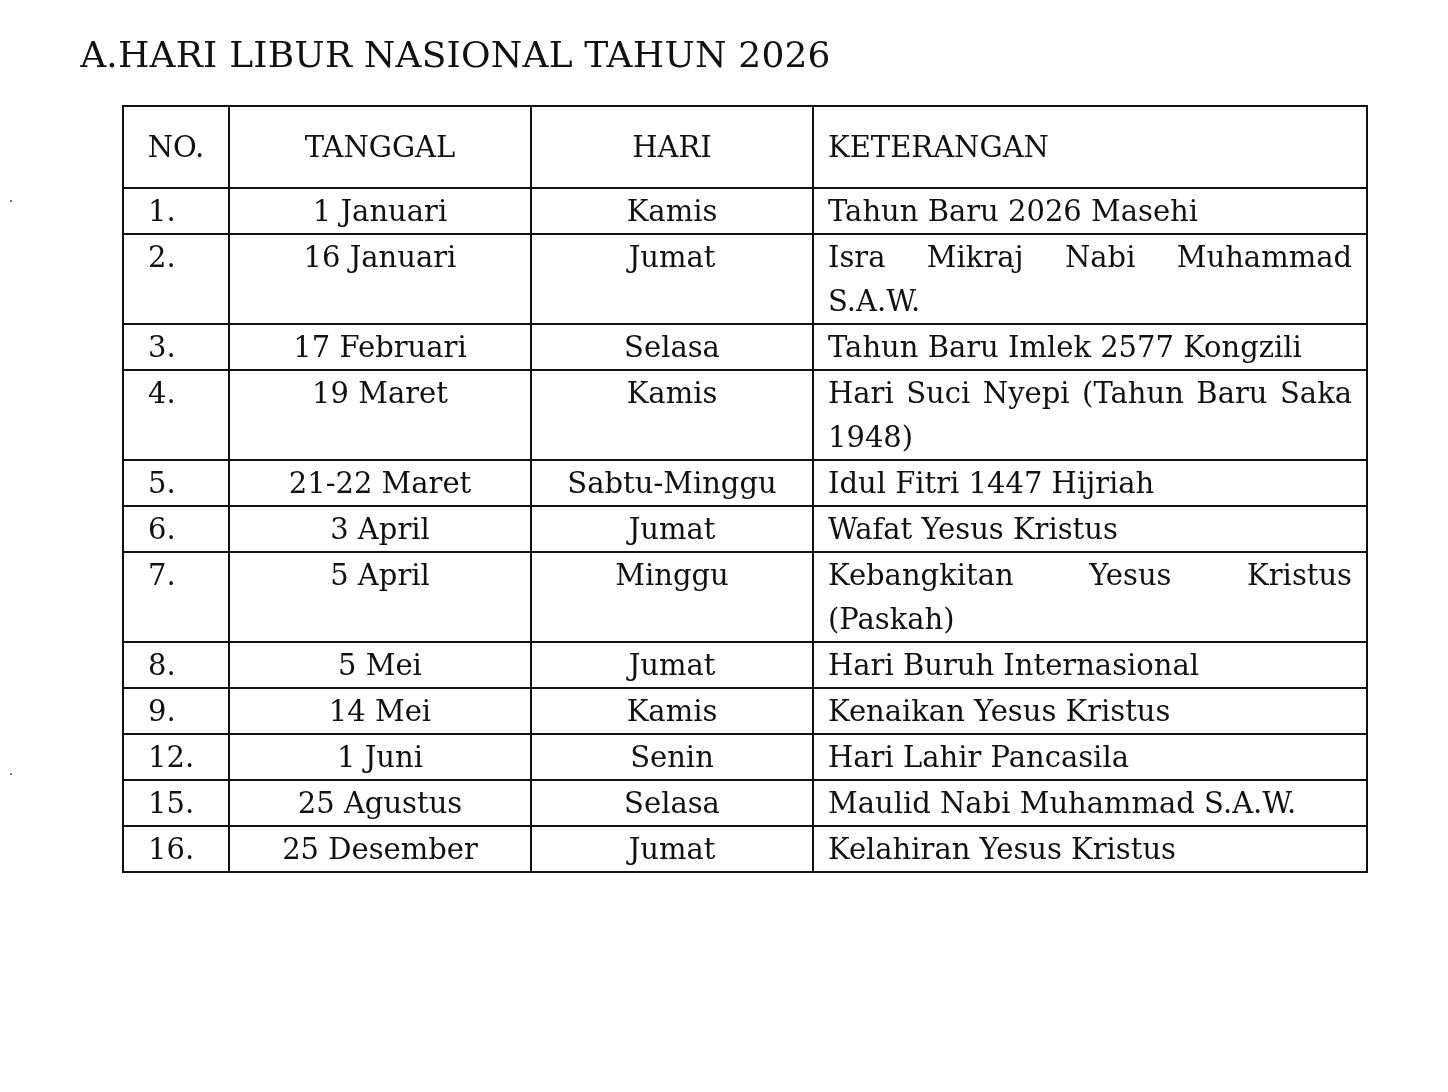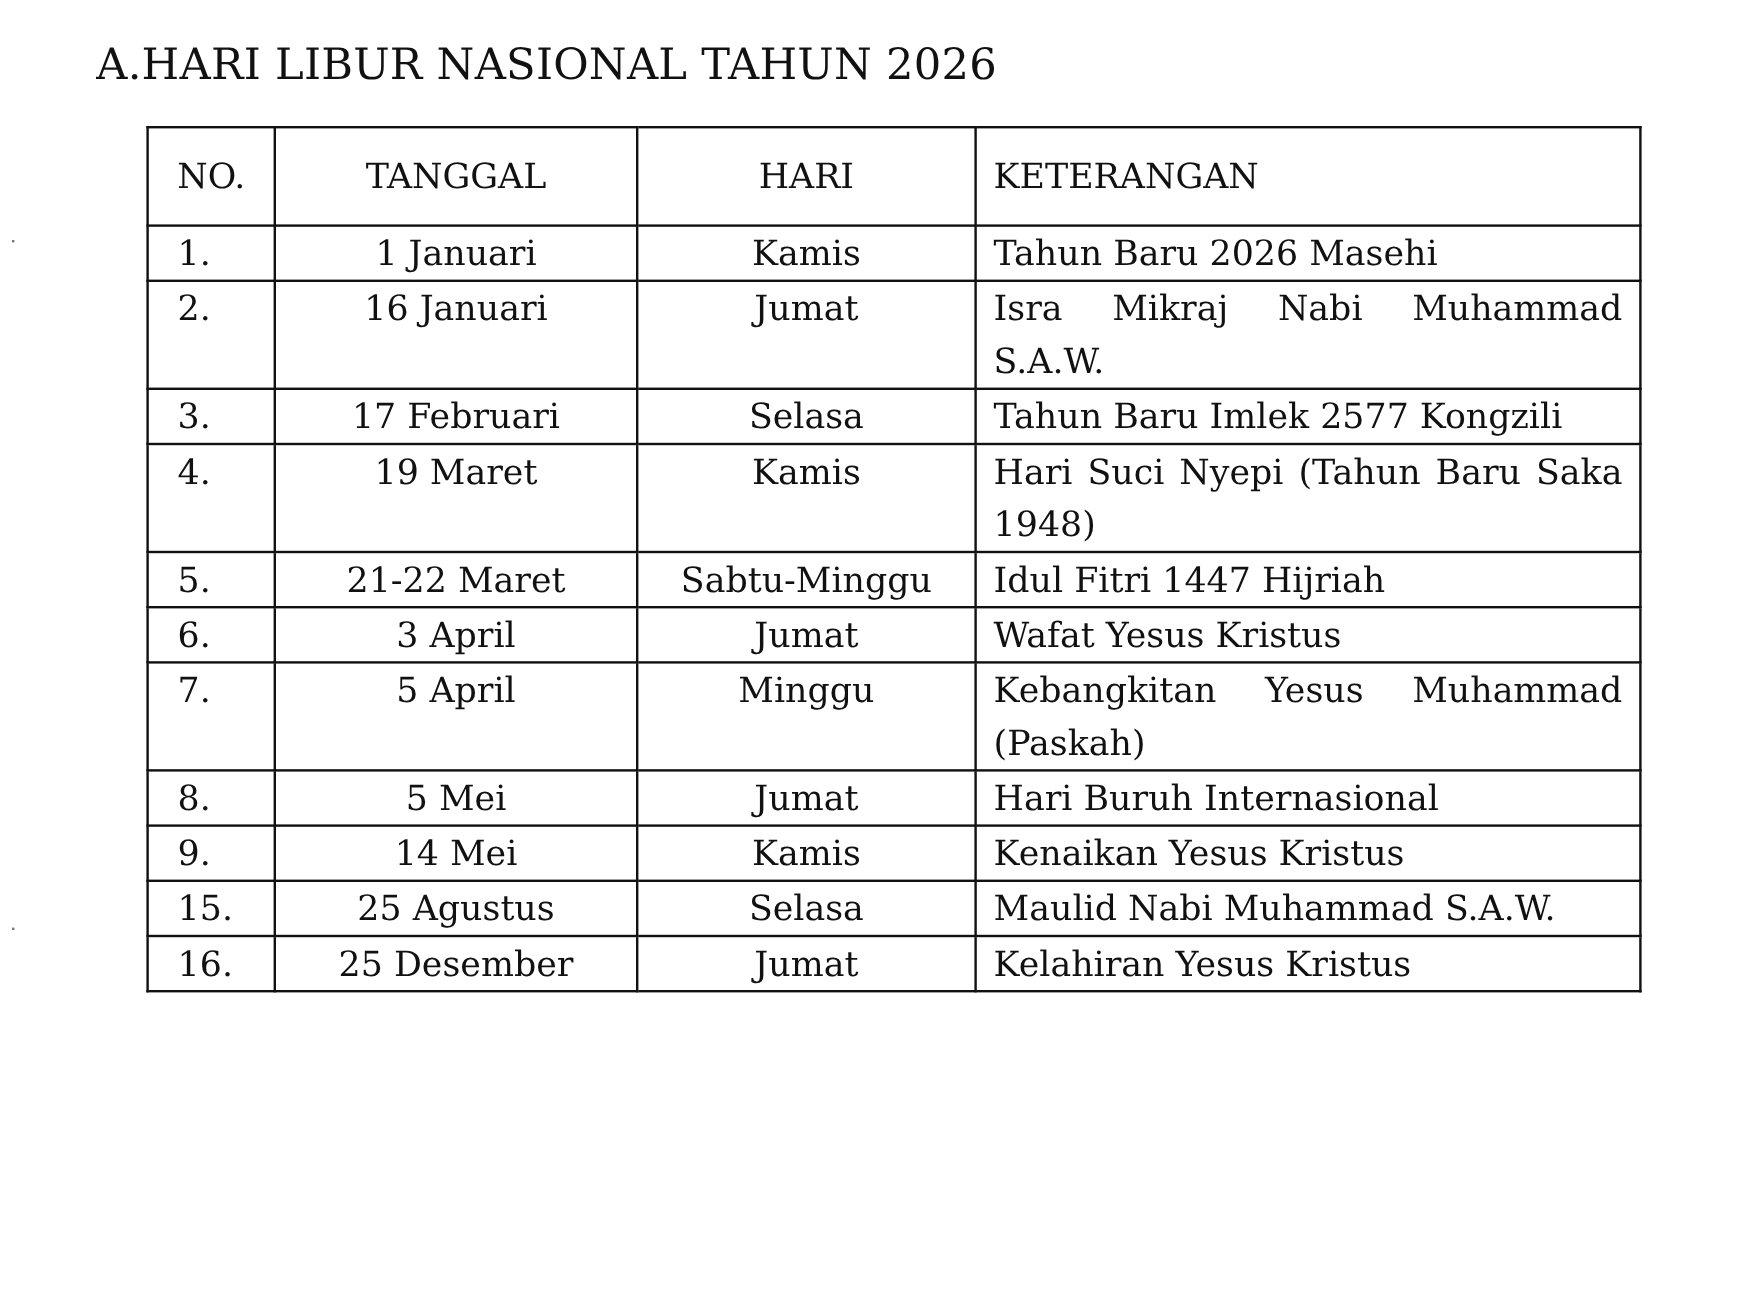--- a/index.html
+++ b/index.html
@@ -74,33 +74,39 @@
       <tr>
         <td class="c-no">6.</td>
         <td class="c-tgl">3 April</td>
         <td class="c-hari">Jumat</td>
         <td class="c-ket">Wafat Yesus Kristus</td>
       </tr>
       <tr>
         <td class="c-no">7.</td>
         <td class="c-tgl">5 April</td>
         <td class="c-hari">Minggu</td>
-        <td class="c-ket">Kebangkitan Yesus Muhammad (Paskah)</td>
+        <td class="c-ket">Kebangkitan Yesus Kristus (Paskah)</td>
       </tr>
       <tr>
         <td class="c-no">8.</td>
         <td class="c-tgl">5 Mei</td>
         <td class="c-hari">Jumat</td>
         <td class="c-ket">Hari Buruh Internasional</td>
       </tr>
       <tr>
         <td class="c-no">9.</td>
         <td class="c-tgl">14 Mei</td>
         <td class="c-hari">Kamis</td>
         <td class="c-ket">Kenaikan Yesus Kristus</td>
+      </tr>
+      <tr>
+        <td class="c-no">12.</td>
+        <td class="c-tgl">1 Juni</td>
+        <td class="c-hari">Senin</td>
+        <td class="c-ket">Hari Lahir Pancasila</td>
       </tr>
       <tr>
         <td class="c-no">15.</td>
         <td class="c-tgl">25 Agustus</td>
         <td class="c-hari">Selasa</td>
         <td class="c-ket">Maulid Nabi Muhammad S.A.W.</td>
       </tr>
       <tr>
         <td class="c-no">16.</td>
         <td class="c-tgl">25 Desember</td>

